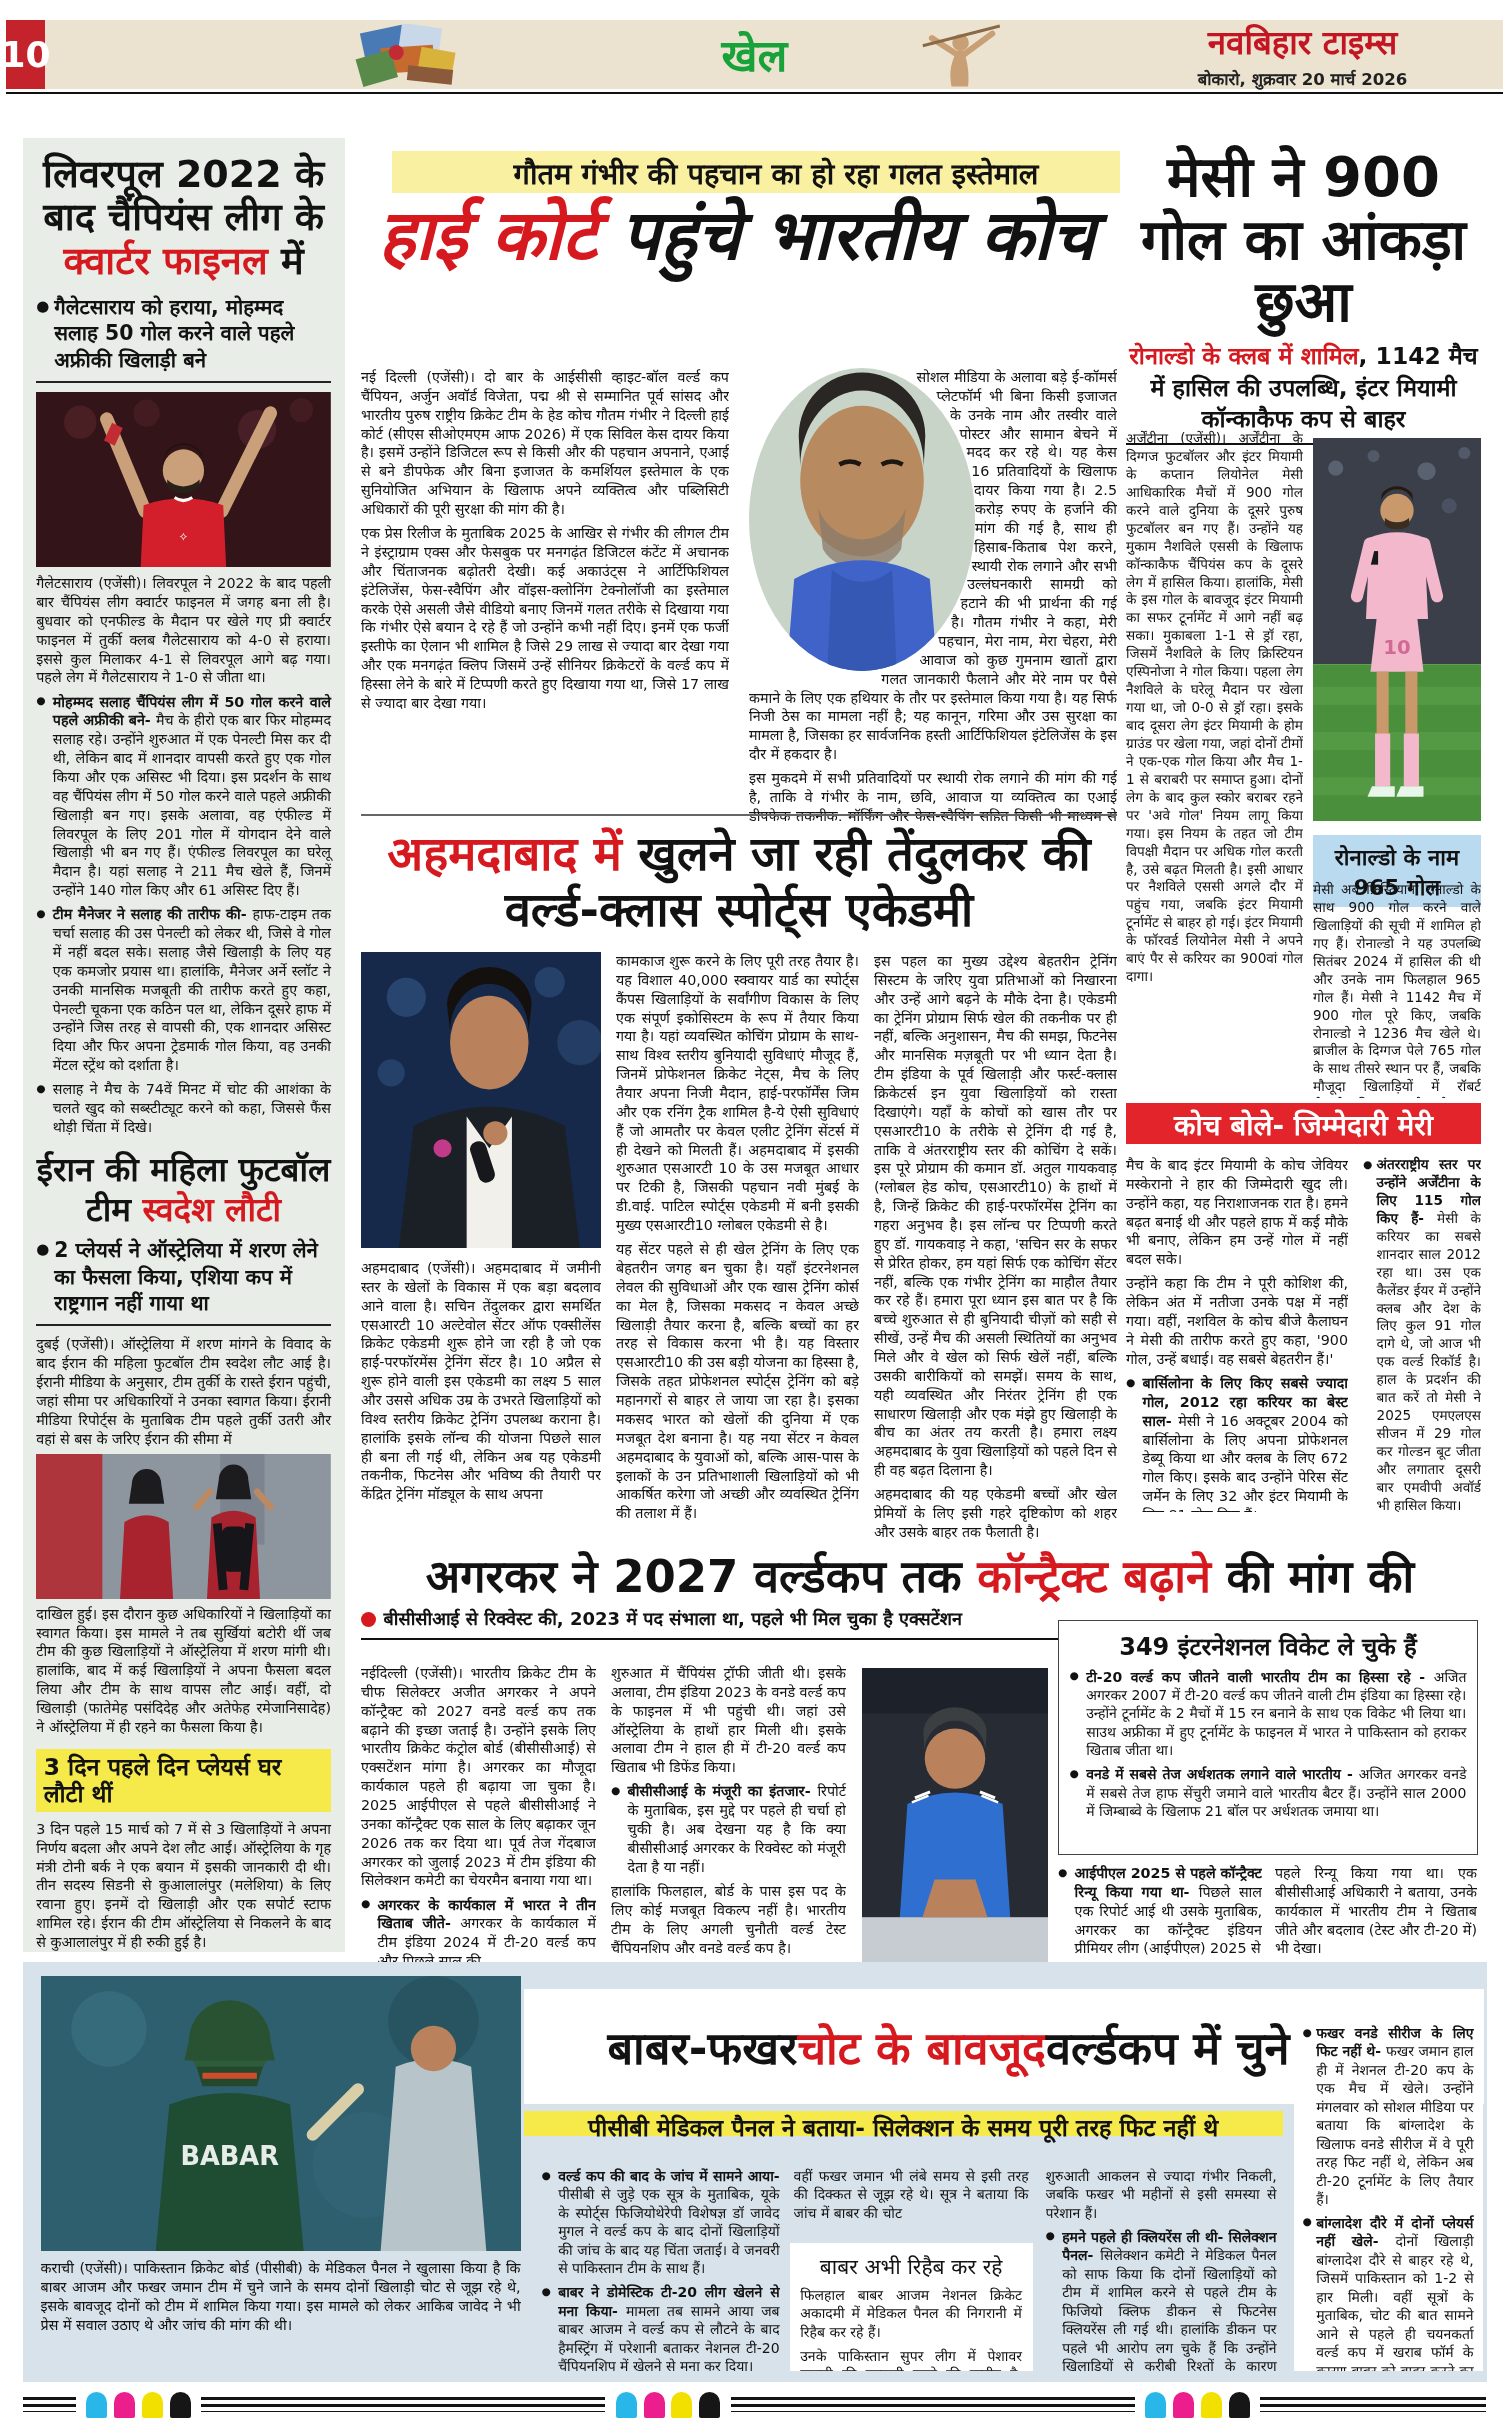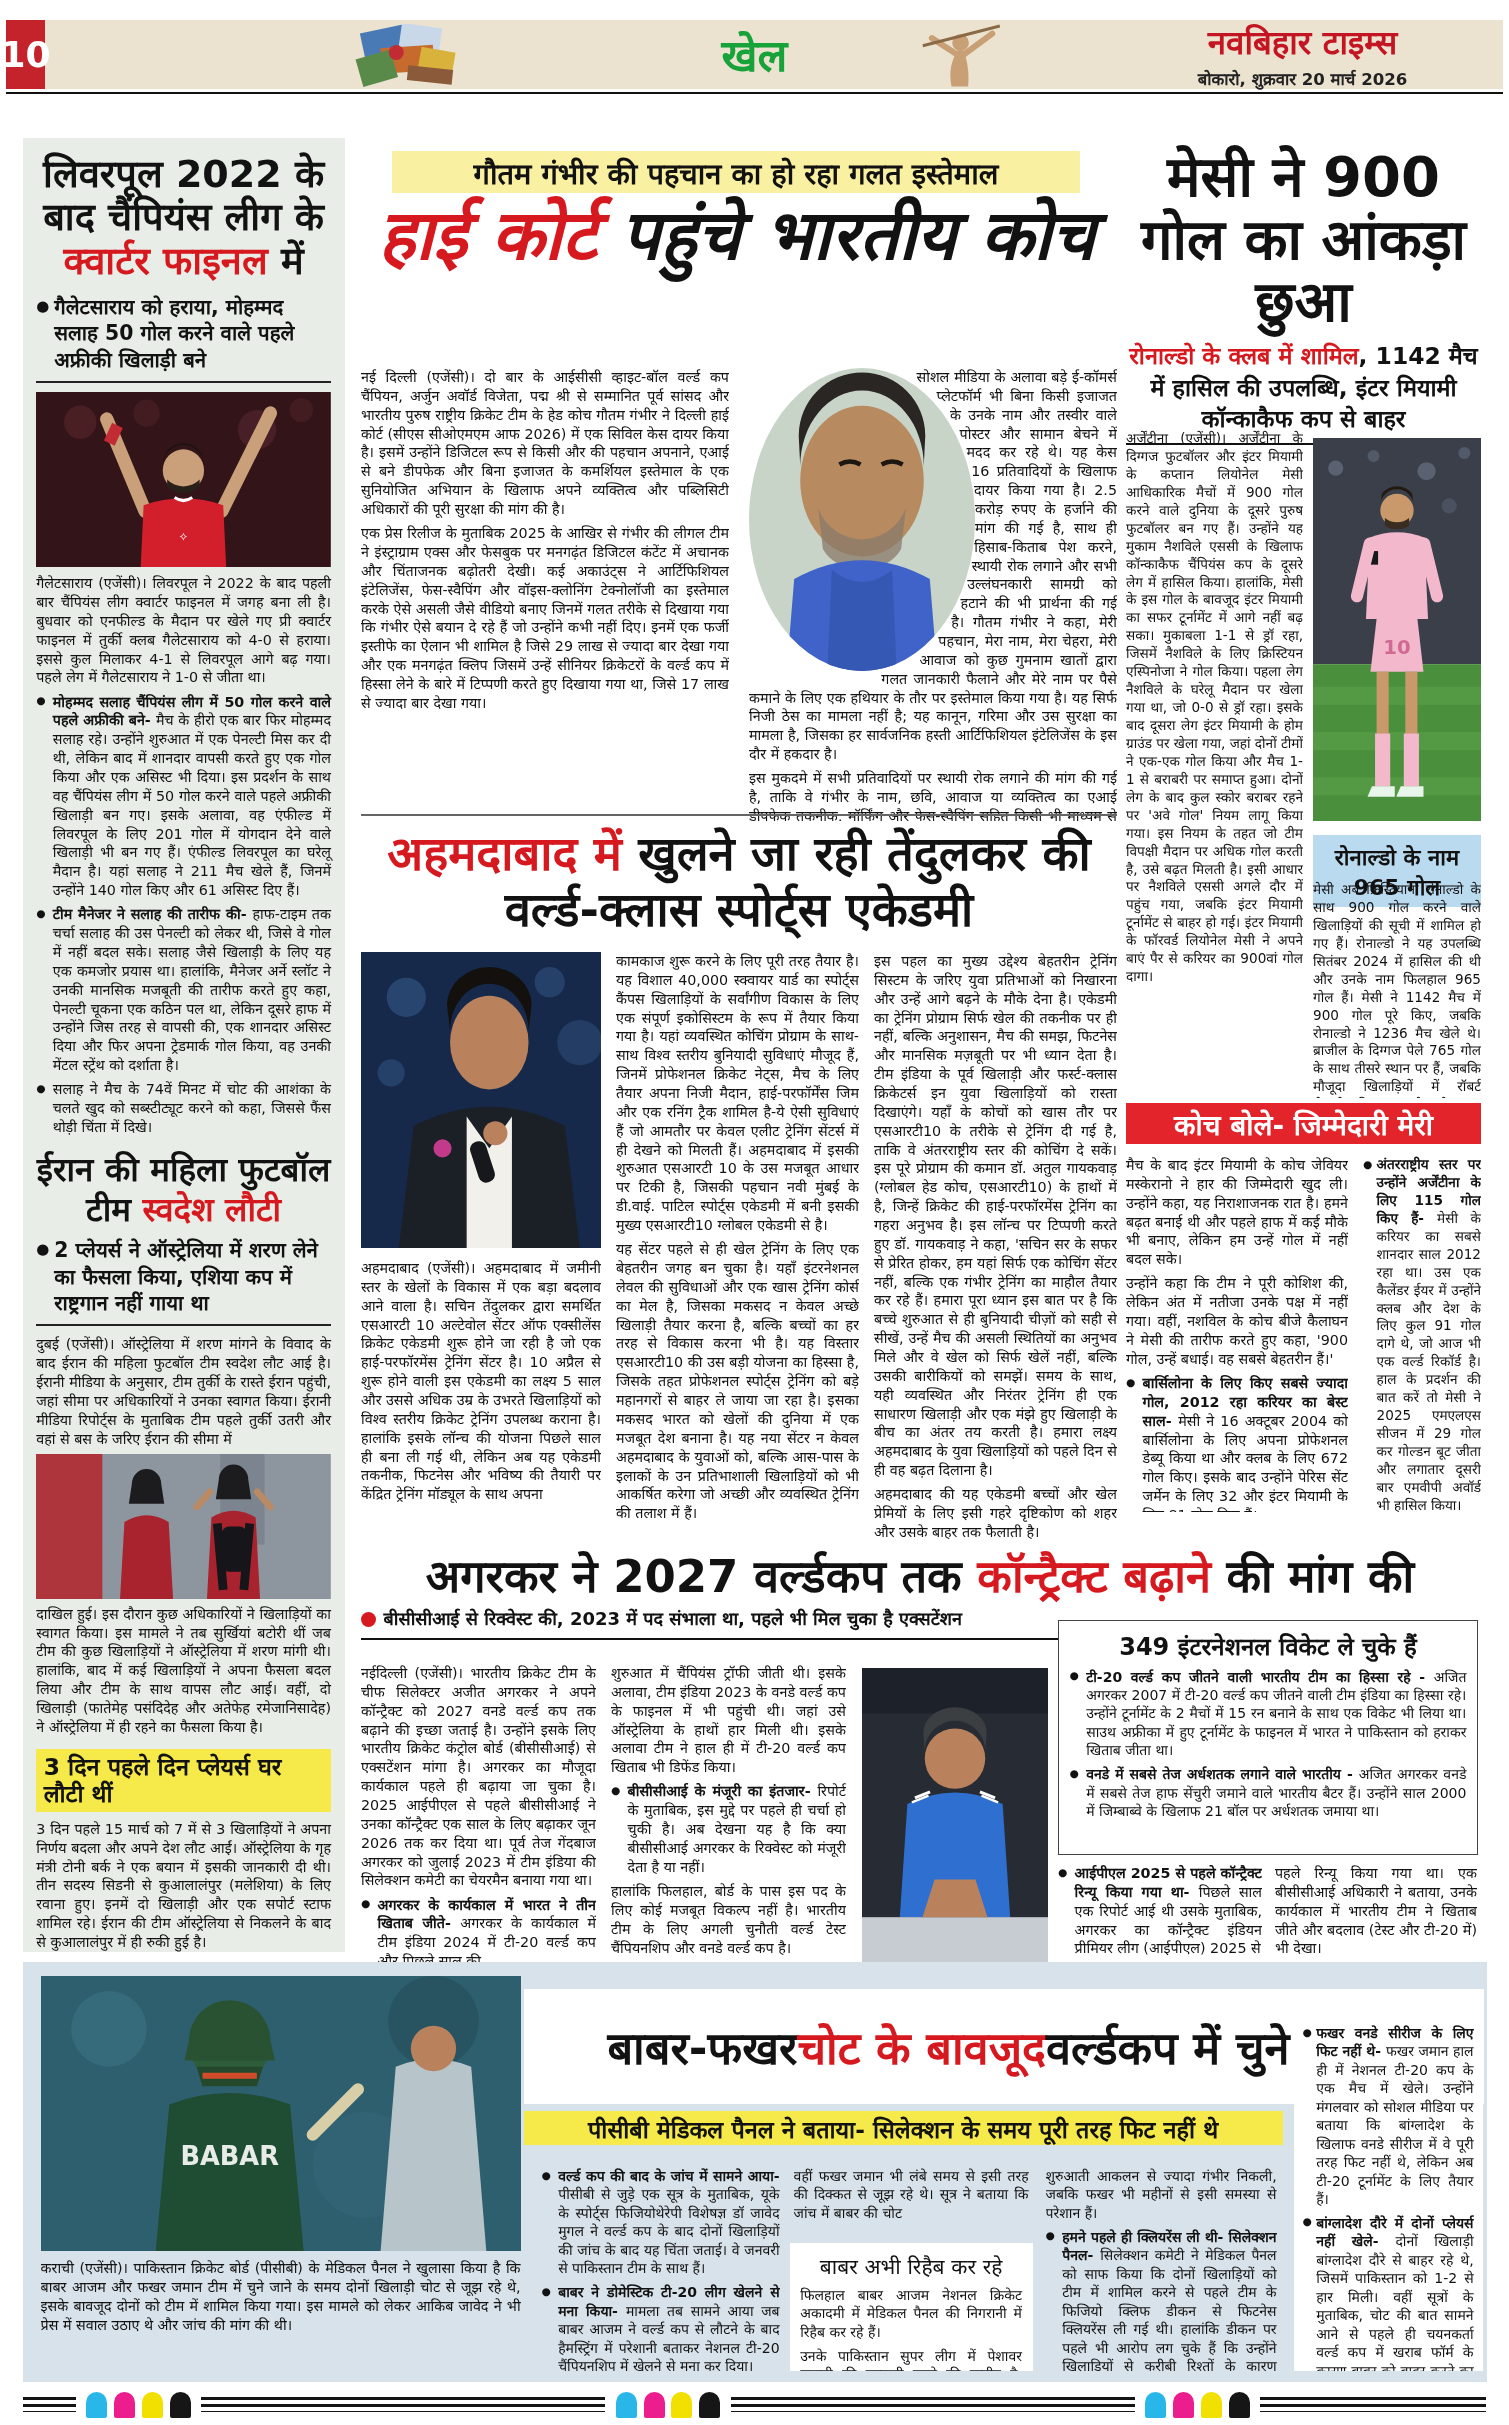--- a/index.html
+++ b/index.html
@@ -31,21 +31,21 @@
   .lv-h{font-size:38px;font-weight:bold;line-height:1.14;text-align:center;margin:3px 0 10.6px 0;}
   .subhead{font-size:20.4px;font-weight:bold;line-height:1.3;margin:0 0 9px 0;padding:0 0 7.5px 18px;
            border-bottom:2.3px solid #222;position:relative;text-align:left;}
   .subhead::before{content:"●";position:absolute;left:0;top:3px;font-size:15px;}
   .iran-h{font-size:33px;font-weight:bold;line-height:1.2;text-align:center;margin:13.6px 0 7.5px 0;}
   .hlbox{display:inline-block;background:var(--hl);font-size:23.4px;font-weight:bold;
          padding:4.5px 7.5px;margin:7.5px 0 7.5px 0;line-height:1.15;}
   .photo{display:block;width:100%;}
   
   .kicker{left:392px;top:151px;width:688px;height:42px;background:var(--kicker);
-          display:flex;align-items:center;justify-content:center;font-size:29px;font-weight:bold;}
+          display:flex;align-items:center;justify-content:center;font-size:29px;font-weight:bold;padding-left:40px;}
   .gam-h{left:355px;top:199px;width:764px;text-align:center;font-size:69px;font-weight:bold;line-height:1.05;font-style:italic;}
   .gcol{top:368px;height:453px;}
   .oval{float:left;width:226px;height:303px;border-radius:50%;overflow:hidden;margin:0 12px 6px 0;
         shape-outside:ellipse(113px 152px at 113px 152px);}
   .midrule{left:361px;top:814px;width:756px;height:1.5px;background:#666;}
   
   .ten-h{left:361px;top:826px;width:756px;text-align:center;font-size:47px;font-weight:bold;line-height:1.2;}
   
   .mes-h{left:1126px;top:146px;width:355px;text-align:center;font-size:56px;font-weight:bold;line-height:1.12;}
   .mes-sub{left:1126px;top:341px;width:355px;font-size:23.4px;font-weight:bold;line-height:1.35;
@@ -60,22 +60,22 @@
              border-bottom:2.3px solid #111;padding:0 0 7.5px 22.6px;position:absolute;}
   .dotred{position:absolute;left:0;top:6px;width:15px;height:15px;border-radius:50%;background:var(--red);}
   .box349{left:1058px;top:1620px;width:420px;height:235px;background:#fff;border:1.5px solid #444;
           box-sizing:border-box;padding:6px 10.6px;overflow:hidden;}
   .box349 .t{font-size:24px;font-weight:bold;text-align:center;margin:1.5px 0 6px 0;}
   .box349 .bt,.box349 .bp{font-size:14px;}
   
   .bband{left:22.6px;top:1962px;width:1464px;height:420px;background:var(--bottom);}
   .bhead{left:501px;top:27px;width:960px;height:115px;background:#fff;display:flex;align-items:center;
          justify-content:center;font-size:45px;font-weight:bold;white-space:nowrap;}
-  .bstrip{left:501px;top:149px;width:759px;height:34px;background:var(--hl);display:flex;
-          align-items:flex-end;justify-content:center;font-size:23.4px;font-weight:bold;}
+  .bstrip{left:501px;top:149px;width:759px;height:25px;background:var(--hl);display:flex;
+          align-items:flex-start;justify-content:center;font-size:23.4px;font-weight:bold;}
   .whitebox{background:#fff;box-sizing:border-box;}
   .rehab-t{font-size:21px;font-weight:normal;text-align:center;margin:1.5px 0 6px 0;}
   .small{font-size:14px;}
   
   .regrow{left:0;top:2391px;width:1509px;height:27px;display:flex;align-items:center;gap:10.6px;padding:0 22.6px;box-sizing:border-box;}
   .rm-line{height:15px;background:repeating-linear-gradient(#141414 0 3px,transparent 3px 6.8px);}
   .rm-dot{width:21px;height:26px;border-radius:12px 12px 2.3px 2.3px;}
   .c{background:#29b7ea}.m{background:#ec1e8d}.y{background:#f1e000}.k{background:#161616}
   .rm-g{display:flex;gap:6.8px;align-items:flex-end;}
 </style>

